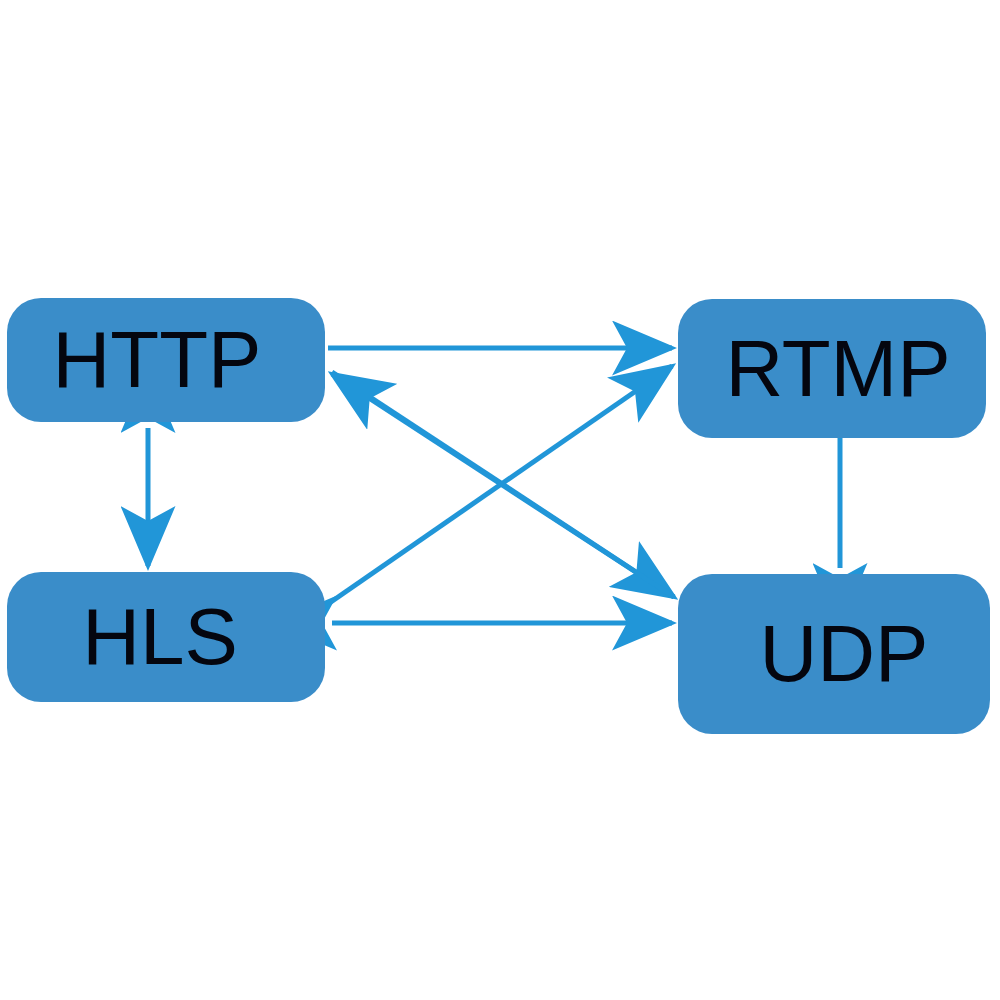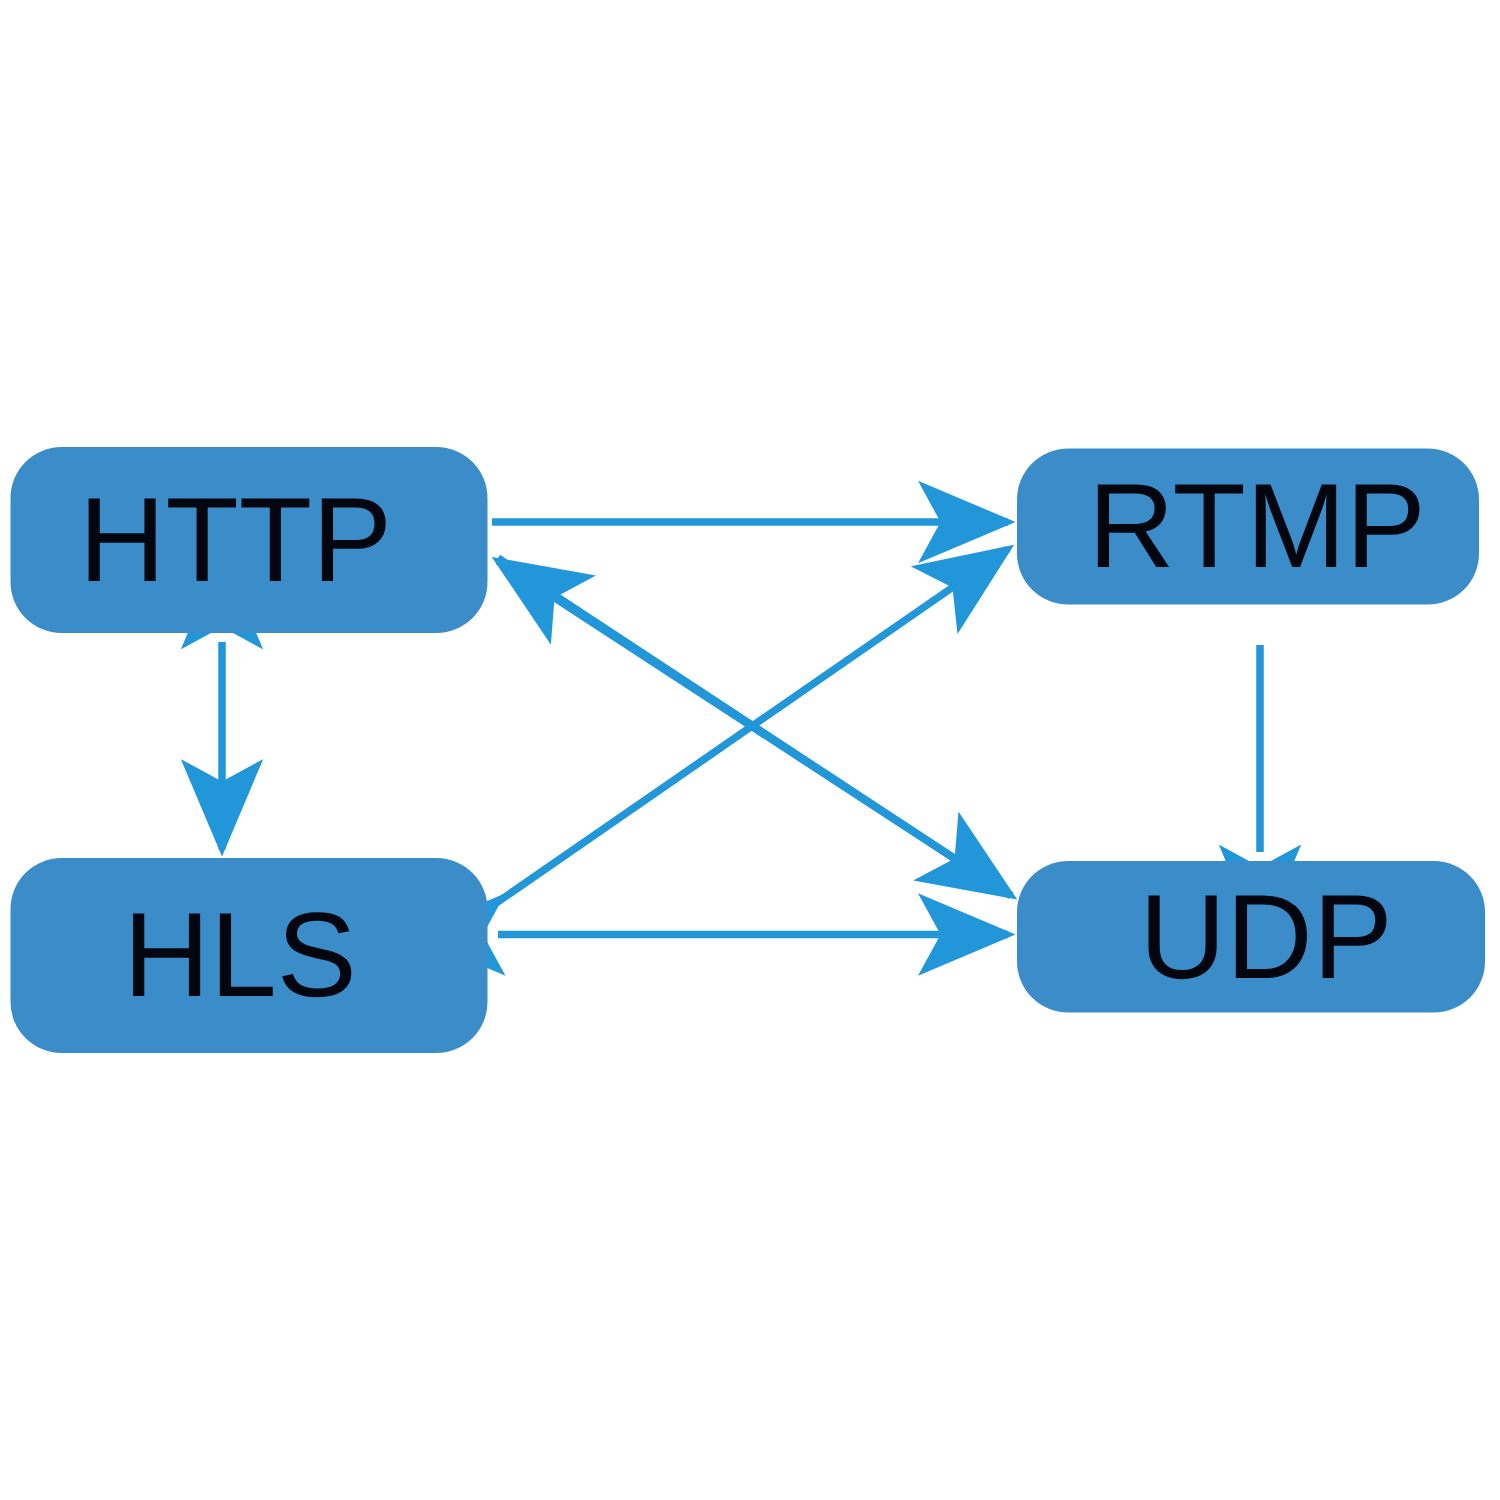--- a/index.html
+++ b/index.html
@@ -38,23 +38,23 @@
     font-family: "Liberation Sans", sans-serif;
     font-size: 80px;
     line-height: 1;
     font-weight: 400;
     letter-spacing: 0px;
     color: #04060f;
     white-space: nowrap;
     display: block;
   }
   #node-http  { left: 7px;   top: 298px; width: 318px; height: 124px; }
-  #node-rtmp  { left: 678px; top: 299px; width: 308px; height: 104px; }
+  #node-rtmp  { left: 678px; top: 299px; width: 308px; height: 139px; }
   #node-hls   { left: 7px;   top: 572px; width: 318px; height: 130px; }
-  #node-udp   { left: 678px; top: 574px; width: 312px; height: 101px; justify-content: center; }
+  #node-udp   { left: 678px; top: 574px; width: 312px; height: 160px; justify-content: center; }
 
   #node-http .node-label  { transform: translateX(-9px); }
   #node-rtmp .node-label  { transform: translateX(6px); }
   #node-hls  .node-label  { transform: translateX(-6px); text-align: right; }
   #node-udp  .node-label  { transform: translateX(10px); }
 </style>
 </head>
 <body>
 
 <div id="canvas">

